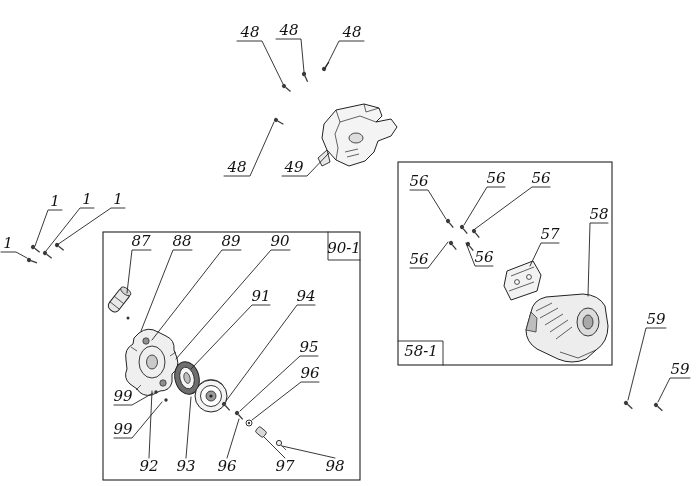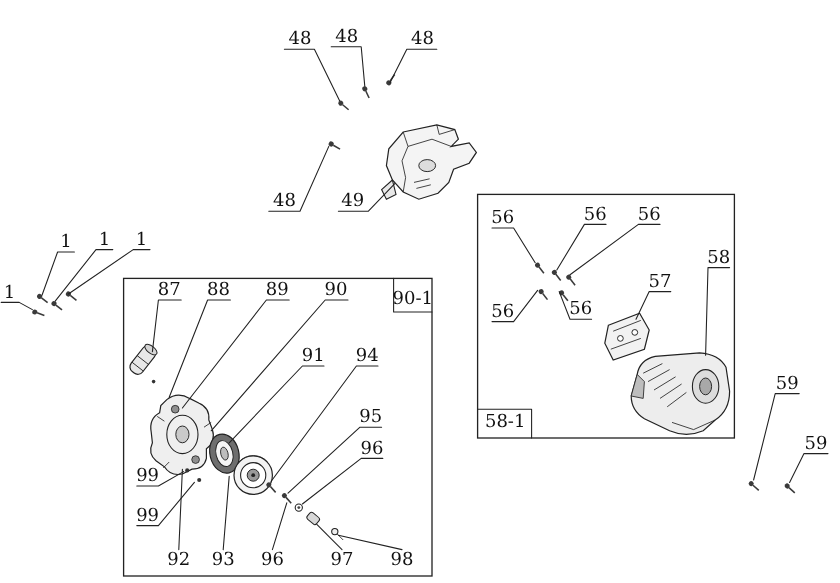--- a/index.html
+++ b/index.html
@@ -3,20 +3,21 @@
 <meta charset="utf-8">
 <style>
   * { box-sizing: border-box; }
   html, body { margin: 0; padding: 0; background: #ffffff; }
   .stage {
     position: relative;
     width: 700px;
     height: 486px;
     background: #ffffff;
     overflow: hidden;
+    font-style: italic;
   }
   svg text {
     font-family: "DejaVu Serif", "Liberation Serif", serif;
     font-size: 15px;
     fill: #111111;
   }
   .ln { fill: none; stroke: #222222; stroke-width: 0.9; stroke-linejoin: round; stroke-linecap: round; }
   .frame { fill: none; stroke: #222222; stroke-width: 1.1; }
   .thin { stroke: #222222; stroke-width: 0.7; fill: none; }
 </style>

